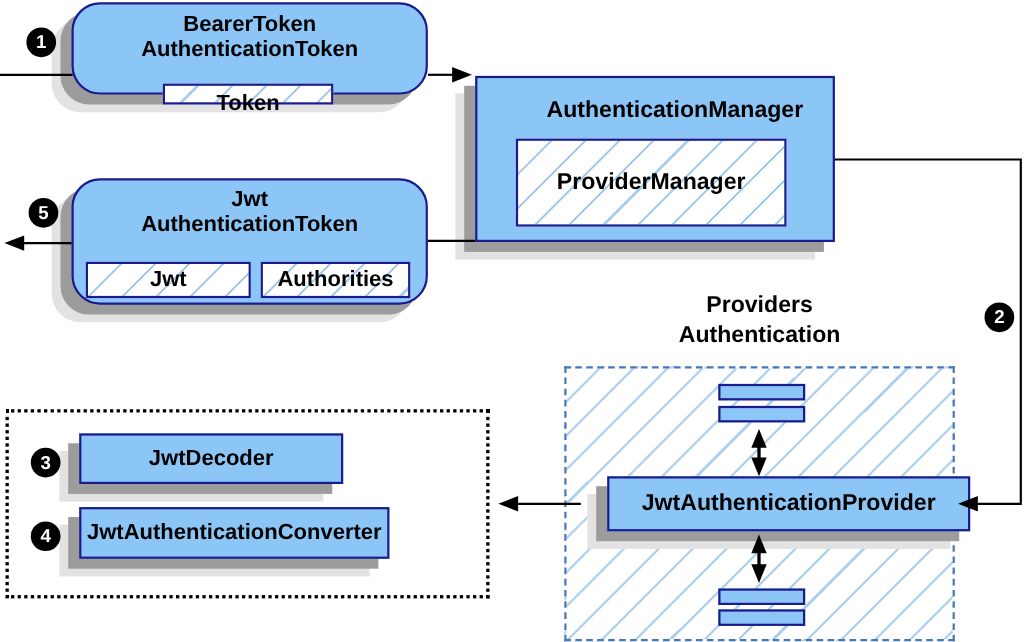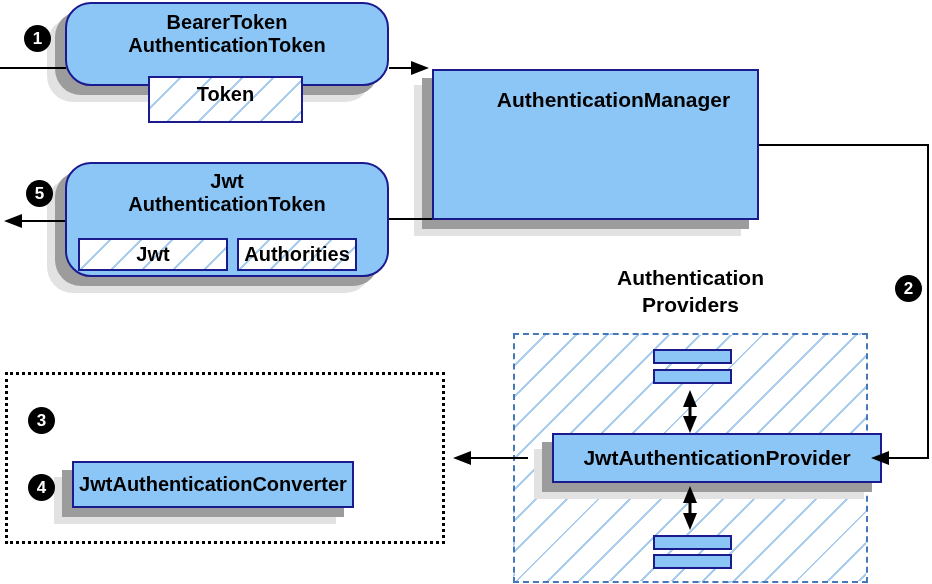--- a/index.html
+++ b/index.html
@@ -51,54 +51,56 @@
   svg .hd{fill:var(--connector);stroke:none;}
 </style>
 </head>
 <body>
 
 <div id="canvas">
 
   <div class="abs dashed-group hatch" style="left:513px;top:333px;width:355px;height:250px;"></div>
 
   <div class="abs group-label" style="left:513px;top:264px;width:355px;">
+    <div>Providers</div>
     <div>Authentication</div>
-    <div>Providers</div>
   </div>
 
   <div class="abs bar" style="left:653px;top:349px;width:79px;height:15px;"></div>
   <div class="abs bar" style="left:653px;top:369px;width:79px;height:15px;"></div>
   <div class="abs bar" style="left:653px;top:535px;width:79px;height:15px;"></div>
   <div class="abs bar" style="left:653px;top:554px;width:79px;height:15px;"></div>
 
   <div class="abs node" style="left:528px;top:433px;width:330px;height:50px;font-size:21px;line-height:46px;margin-left:24px;"><span>JwtAuthenticationProvider</span></div>
 
   <div class="abs node rounded" style="left:65px;top:2px;width:324px;height:84px;">
     <div class="title" style="padding-top:7px;">
       <div>BearerToken</div>
       <div>AuthenticationToken</div>
     </div>
   </div>
-  <div class="abs inner hatch" style="left:148px;top:76px;width:155px;height:47px;line-height:32px;"><span>Token</span></div>
+  <div class="abs inner hatch" style="left:148px;top:76px;width:155px;height:19px;line-height:32px;"><span>Token</span></div>
 
   <div class="abs node rounded" style="left:65px;top:162px;width:324px;height:115px;">
     <div class="title" style="padding-top:6px;">
       <div>Jwt</div>
       <div>AuthenticationToken</div>
     </div>
   </div>
   <div class="abs inner hatch" style="left:78px;top:238px;width:150px;height:33px;line-height:29px;"><span>Jwt</span></div>
-  <div class="abs inner hatch" style="left:237px;top:238px;width:120px;height:33px;line-height:29px;"><span>Authorities</span></div>
+  <div class="abs inner hatch" style="left:237px;top:238px;width:136px;height:33px;line-height:29px;"><span>Authorities</span></div>
 
   <div class="abs node" style="left:432px;top:69px;width:327px;height:151px;">
     <div class="title" style="padding-top:17px;font-size:21px;margin-left:36px;">AuthenticationManager</div>
   </div>
+  <div class="abs inner hatch" style="left:469px;top:126px;width:246px;height:80px;line-height:76px;font-size:21px;"><span>ProviderManager</span></div>
 
   <div class="abs dotted-group" style="left:5px;top:372px;width:440px;height:172px;"></div>
 
+  <div class="abs node" style="left:72px;top:394px;width:240px;height:46px;font-size:20px;line-height:42px;"><span>JwtDecoder</span></div>
 
   <div class="abs node" style="left:72px;top:461px;width:282px;height:47px;font-size:20px;line-height:43px;"><span>JwtAuthenticationConverter</span></div>
 
   <div class="abs badge" style="left:24px;top:25px;">1</div>
   <div class="abs badge" style="left:895px;top:275px;">2</div>
   <div class="abs badge" style="left:28px;top:407px;">3</div>
   <div class="abs badge" style="left:28px;top:474px;">4</div>
   <div class="abs badge" style="left:26px;top:180px;">5</div>
 
   <svg class="overlay" width="932" height="584" viewBox="0 0 932 584">

